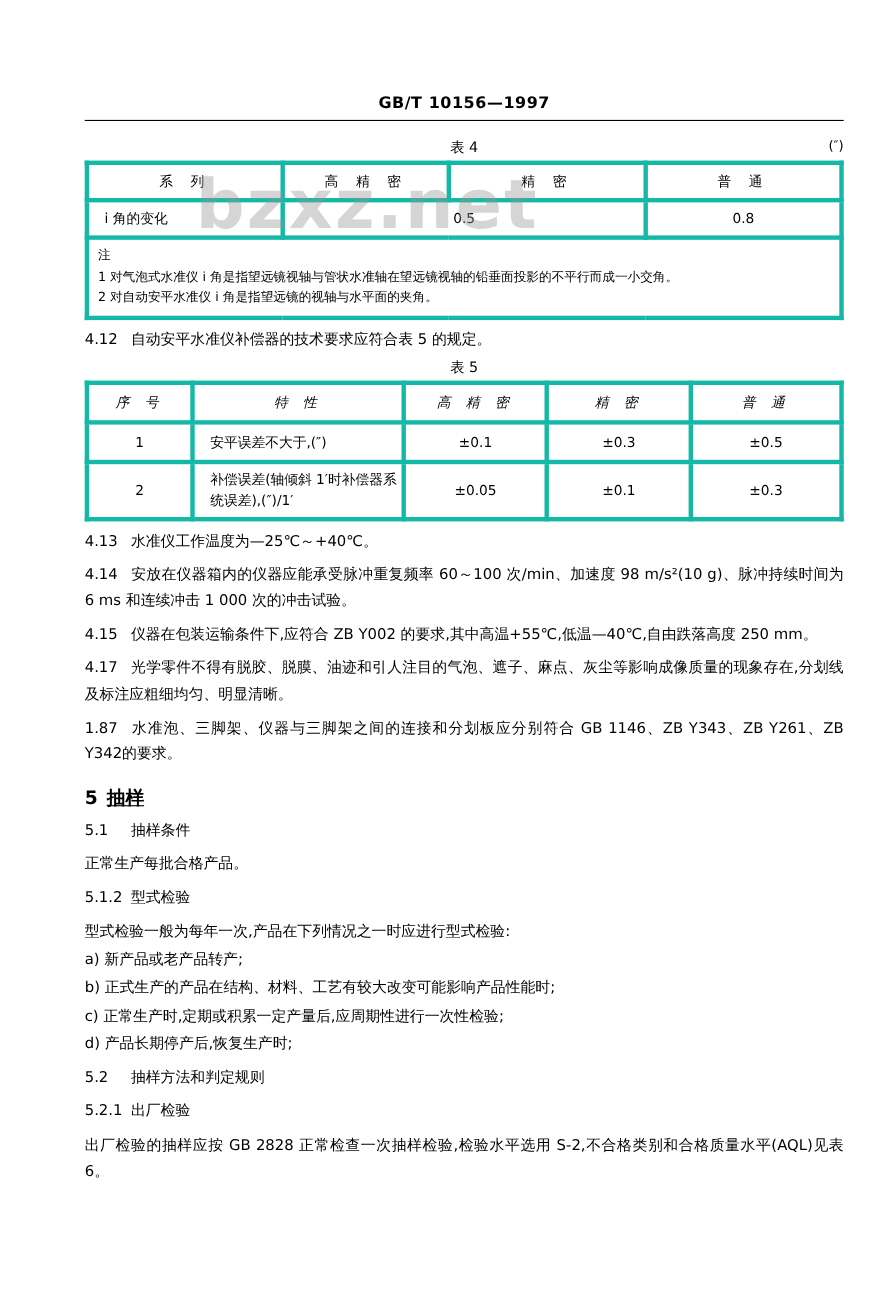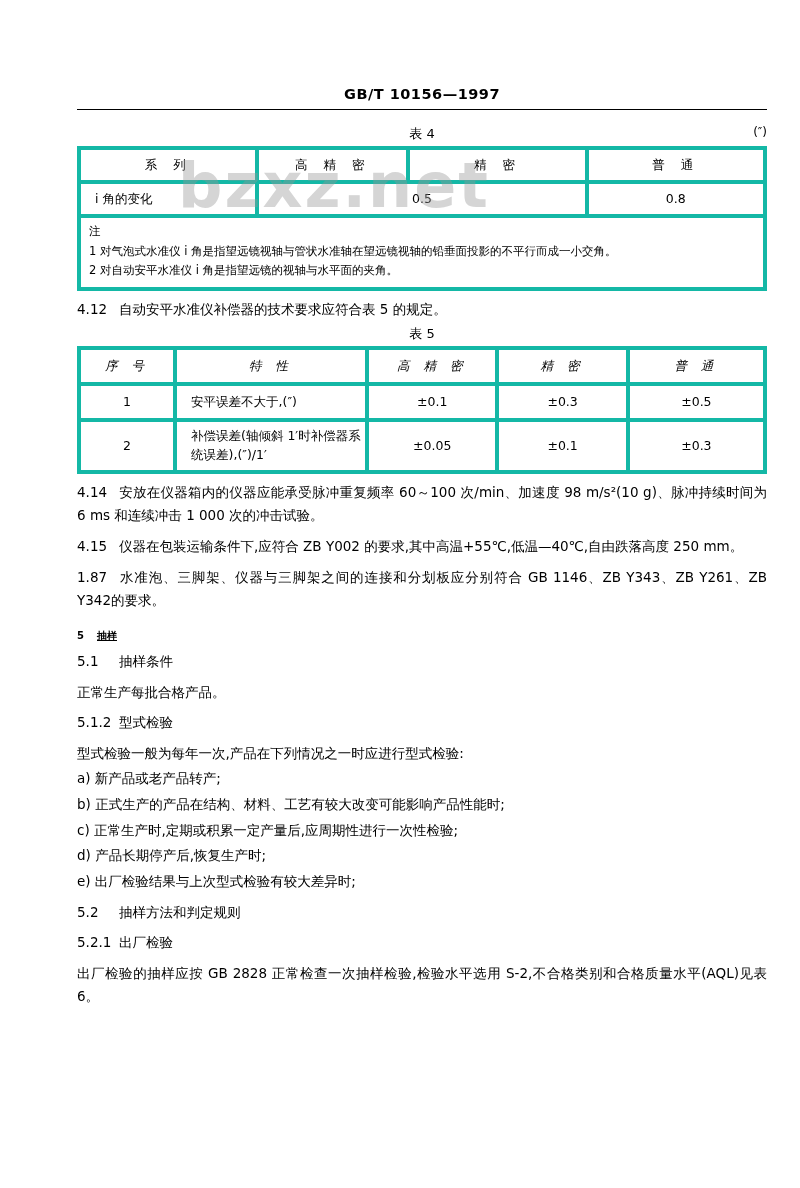--- a/index.html
+++ b/index.html
@@ -83,21 +83,21 @@
     font-size: 13.5px;
     line-height: 1.75;
     margin: 7px 0 0 0;
     text-align: justify;
   }
   p.para .num {
     display: inline-block;
     min-width: 42px;
   }
   .sec-head {
-    font-size: 10px;
+    font-size: 17px;
     font-weight: bold;
     margin: 16px 0 4px 0;
     text-decoration: underline;
   }
   .sec-head .num { display: inline-block; min-width: 20px; }
   .ind2 { margin-left: 50px; }
   .ind3 { margin-left: 56px; }
   .watermark {
     position: absolute;
     left: 158px;
@@ -187,37 +187,38 @@
         <tr>
           <td>2</td>
           <td class="cell-left">补偿误差(轴倾斜 1′时补偿器系统误差),(″)/1′</td>
           <td>±0.05</td>
           <td>±0.1</td>
           <td>±0.3</td>
         </tr>
       </tbody>
     </table>
 
+    <p class="para"><span class="num">4.13</span><span>水准仪工作温度为—25℃～+40℃。</span></p>
     <p class="para"><span class="num">4.14</span><span>安放在仪器箱内的仪器应能承受脉冲重复频率 60～100 次/min、加速度 98 m/s²(10 g)、脉冲持续时间为 6 ms 和连续冲击 1 000 次的冲击试验。</span></p>
     <p class="para"><span class="num">4.15</span><span>仪器在包装运输条件下,应符合 ZB Y002 的要求,其中高温+55℃,低温—40℃,自由跌落高度 250 mm。</span></p>
+    <p class="para"><span class="num">4.17</span><span>光学零件不得有脱胶、脱膜、油迹和引人注目的气泡、遮子、麻点、灰尘等影响成像质量的现象存在,分划线及标注应粗细均匀、明显清晰。</span></p>
     <p class="para"><span class="num">1.87</span><span>水准泡、三脚架、仪器与三脚架之间的连接和分划板应分别符合 GB 1146、ZB Y343、ZB Y261、ZB Y342的要求。</span></p>
 
     <div class="sec-head"><span class="num">5</span><span>抽样</span></div>
 
     <p class="para"><span class="num">5.1</span><span>抽样条件</span></p>
 
     <p class="para ind2">正常生产每批合格产品。</p>
 
     <p class="para"><span class="num">5.1.2</span><span>型式检验</span></p>
     <p class="para ind2">型式检验一般为每年一次,产品在下列情况之一时应进行型式检验:</p>
     <p class="listrow ind3">a) 新产品或老产品转产;</p>
     <p class="listrow ind3">b) 正式生产的产品在结构、材料、工艺有较大改变可能影响产品性能时;</p>
     <p class="listrow ind3">c) 正常生产时,定期或积累一定产量后,应周期性进行一次性检验;</p>
     <p class="listrow ind3">d) 产品长期停产后,恢复生产时;</p>
-    <p class="listrow ind3">e) 出厂检验结果与上次型式检验有较大差异时;</p>
 
     <p class="para"><span class="num">5.2</span><span>抽样方法和判定规则</span></p>
 
     <p class="para"><span class="num">5.2.1</span><span>出厂检验</span></p>
     <p class="para ind2">出厂检验的抽样应按 GB 2828 正常检查一次抽样检验,检验水平选用 S-2,不合格类别和合格质量水平(AQL)见表 6。</p>
 
   </div>
 
   <div class="watermark">bzxz.net</div>
 

